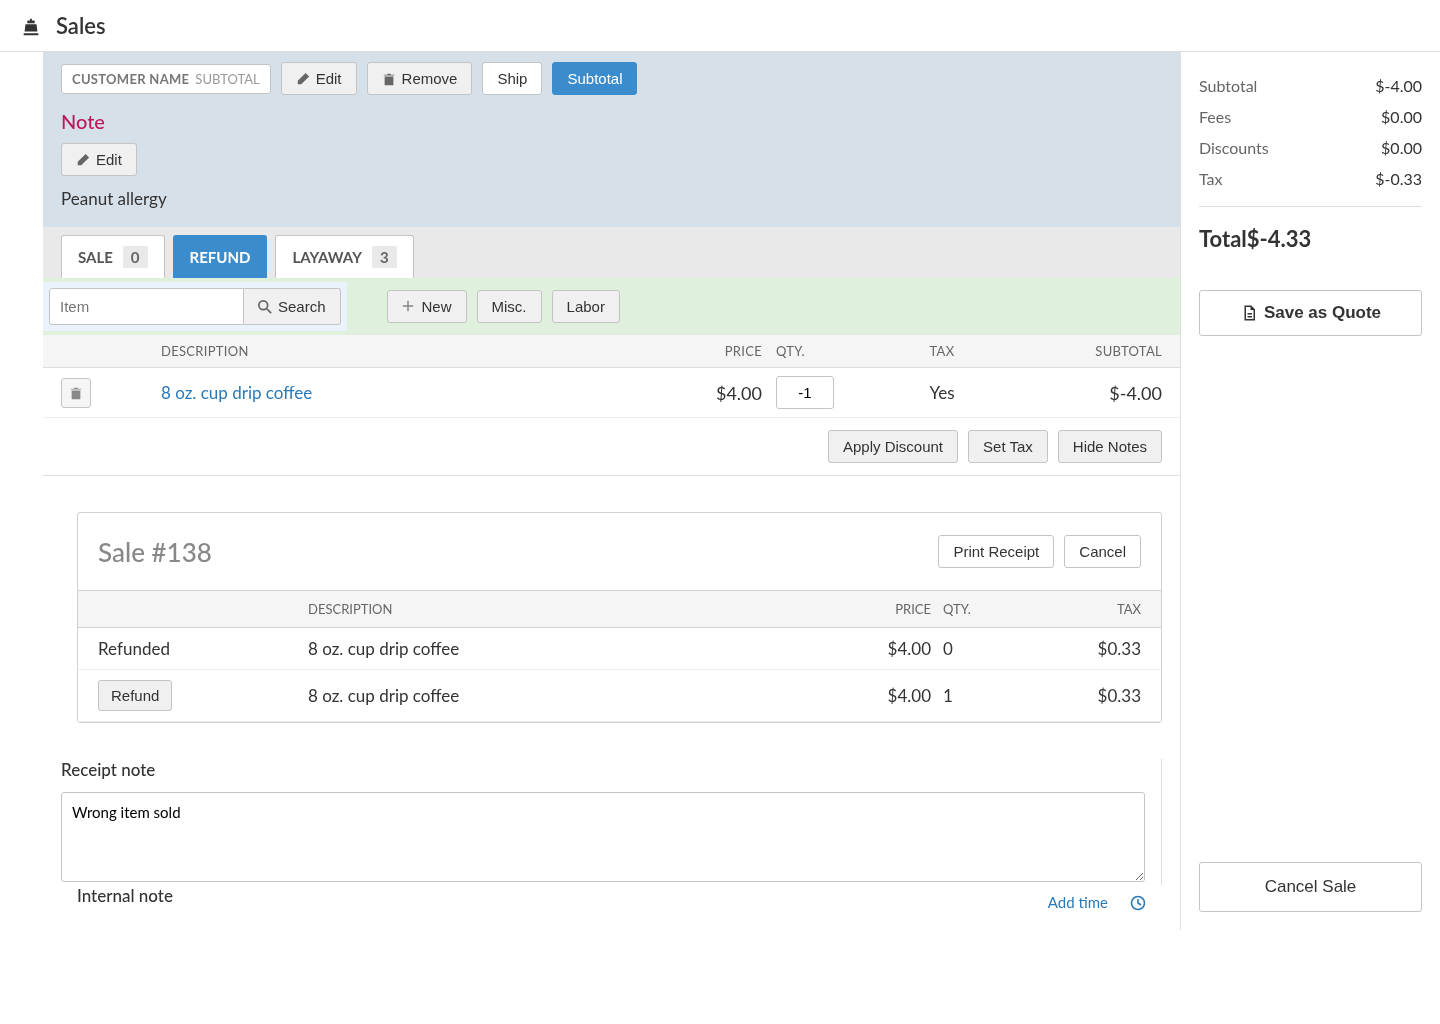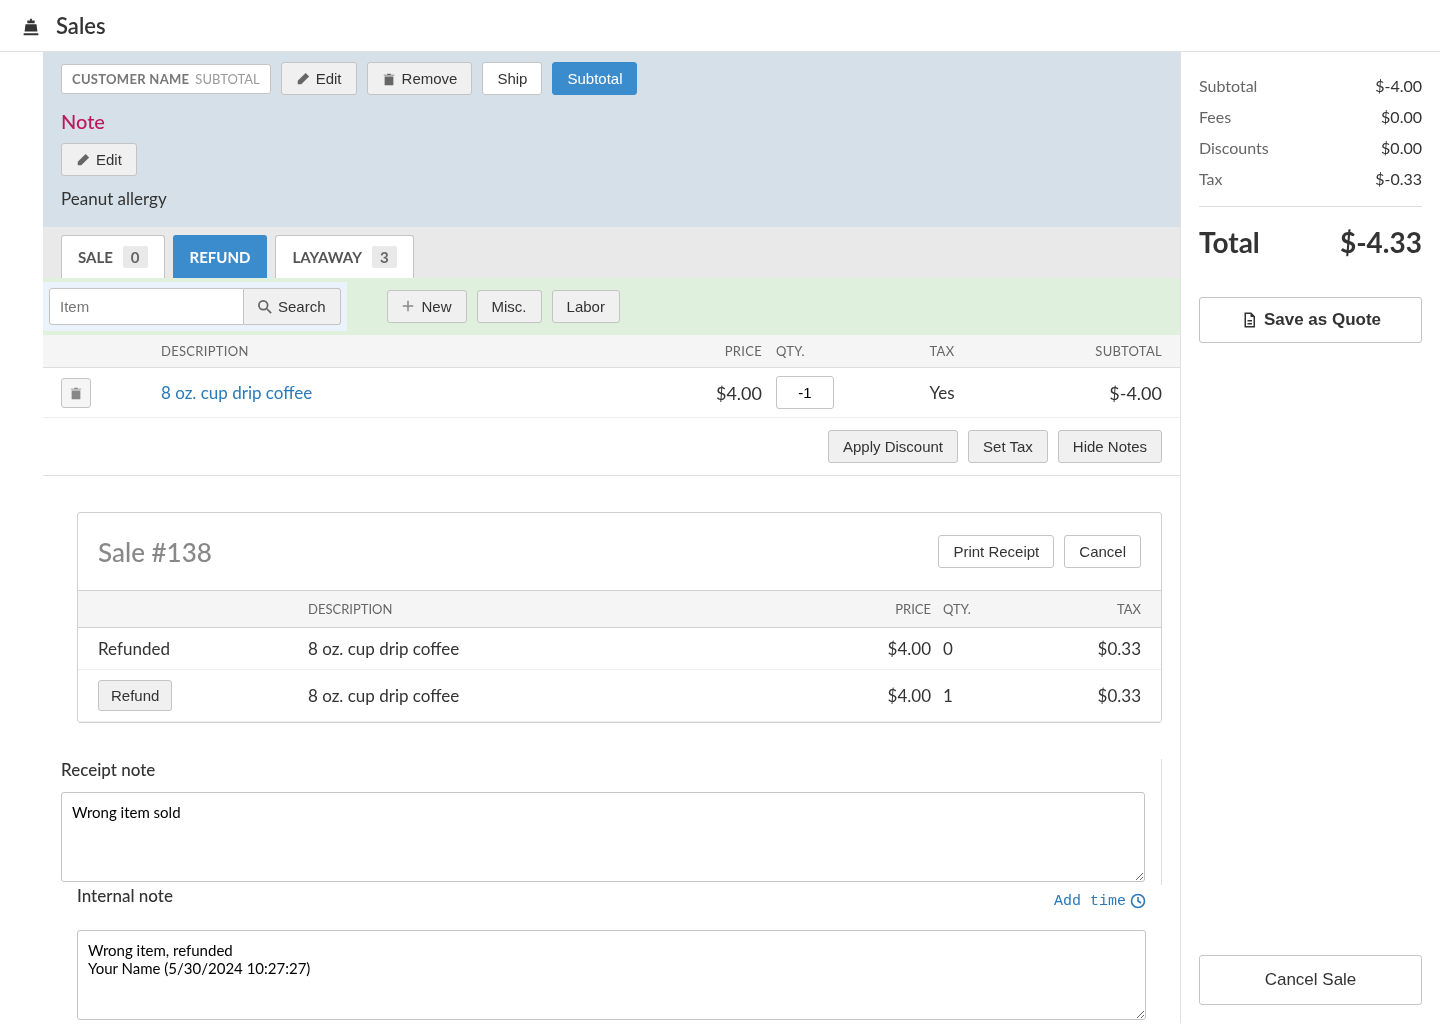--- a/index.html
+++ b/index.html
@@ -55,21 +55,21 @@
 .scol-price { width: 90px; text-align: right; }
 .scol-qty { width: 70px; text-align: left; padding-left: 12px; }
 .scol-tax { width: 140px; text-align: right; }
 .notes-row { display: flex; gap: 0; padding: 18px 18px 0 18px; flex-direction: column; }
 .note-col { flex: 1; padding: 0 16px; }
 .note-col:first-child { border-right: 1px solid #ddd; padding-left: 0; }
 .note-col h4 { font-size: 17px; font-weight: 500; margin-bottom: 12px; }
 .note-col .head { display: flex; justify-content: space-between; align-items: center; margin-bottom: 12px; }
 .textarea { width: 100%; min-height: 90px; border: 1px solid #c4c4c4; border-radius: 3px; padding: 10px; font-size: 15px; font-family: inherit; resize: vertical; }
 .summary-row { display: flex; justify-content: space-between; font-size: 16px; color: #666; padding: 6px 0; }
-.summary-total { display: flex; justify-content: space-between; font-size: 28px; font-weight: 700; color: #333; border-top: 1px solid #ddd; margin-top: 12px; padding-top: 18px; padding-bottom: 18px; }
+.summary-total { display: flex; font-size: 22px; font-weight: 700; color: #333; border-top: 1px solid #ddd; margin-top: 12px; padding-top: 18px; padding-bottom: 18px; }
 .side-section { padding: 14px 0; border-bottom: 1px solid #e0e0e0; }
 .side-section:last-of-type { border-bottom: none; }
 .save-quote { margin-top: 20px; width: 100%; justify-content: center; font-size: 17px; font-weight: 700; padding: 12px; }
 .cancel-sale { margin-top: auto; width: 100%; justify-content: center; font-size: 17px; padding: 14px; }
 .icon-sm { width: 14px; height: 14px; display: inline-block; }
 svg { display: block; }
 </style>
 </head>
 <body>
 
@@ -250,32 +250,30 @@
     </div>
 
     <div class="notes-row">
       <div class="note-col">
         <h4>Receipt note</h4>
         <textarea class="textarea" style="">Wrong item sold</textarea>
       </div>
       <div class="note-col">
         <div class="head">
           <h4>Internal note</h4>
-          <span class="link" style="display:inline-flex;align-items:flex-start;gap:4px;font-family:Liberation Mono, monospace;">
+          <span class="link" style="display:inline-flex;align-items:flex-end;gap:22px;">
             <span>Add time</span>
             <span>
                 <svg width="16" height="16" viewBox="0 0 16 16" fill="none" stroke="#2a7ab9" stroke-width="1.6">
                   <circle cx="8" cy="8" r="6.5"></circle>
                   <path d="M8 4v4l3 2"></path>
                 </svg>
               </span>
           </span>
         </div>
-        <textarea class="textarea" style="">Wrong item, refunded
-Your Name (5/30/2024 10:27:27)</textarea>
       </div>
     </div>
 
   </div>
 
   <div class="sidebar">
     <div class="summary-row">
         <span>Subtotal</span>
         <span style="color:#333;">$-4.00</span>
       </div>

